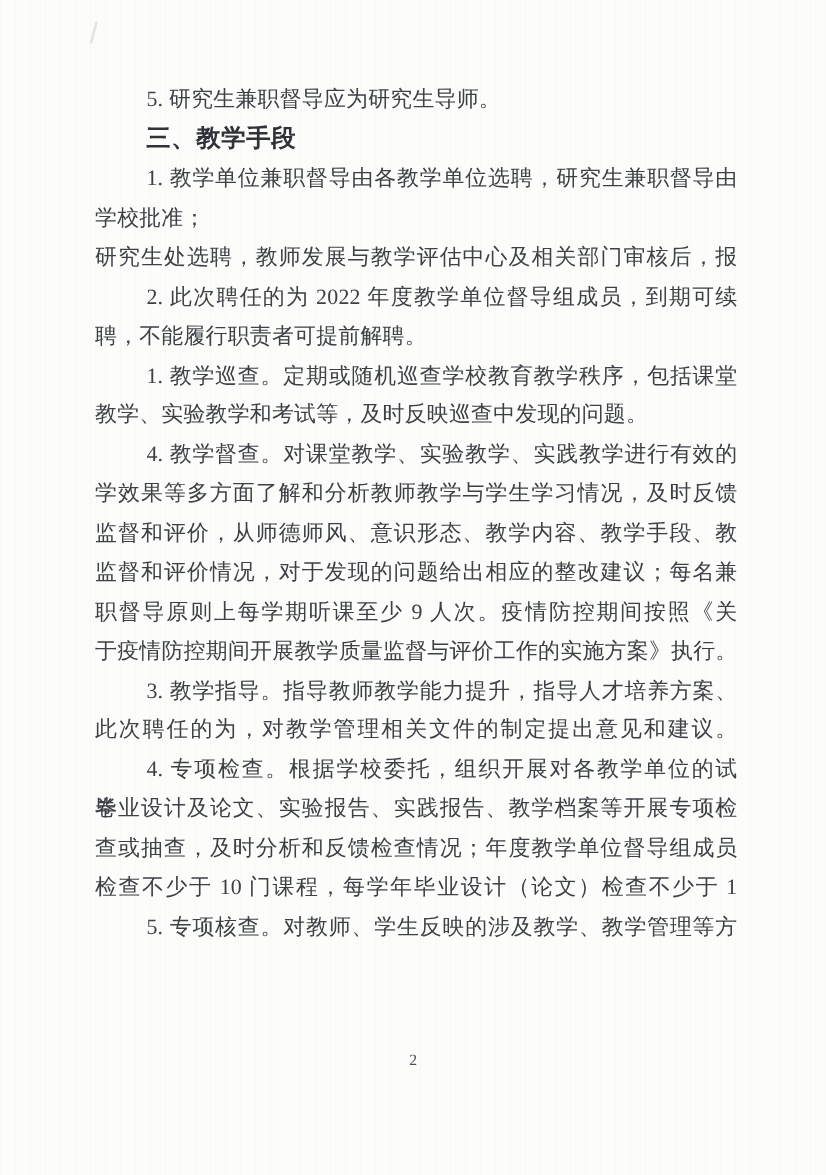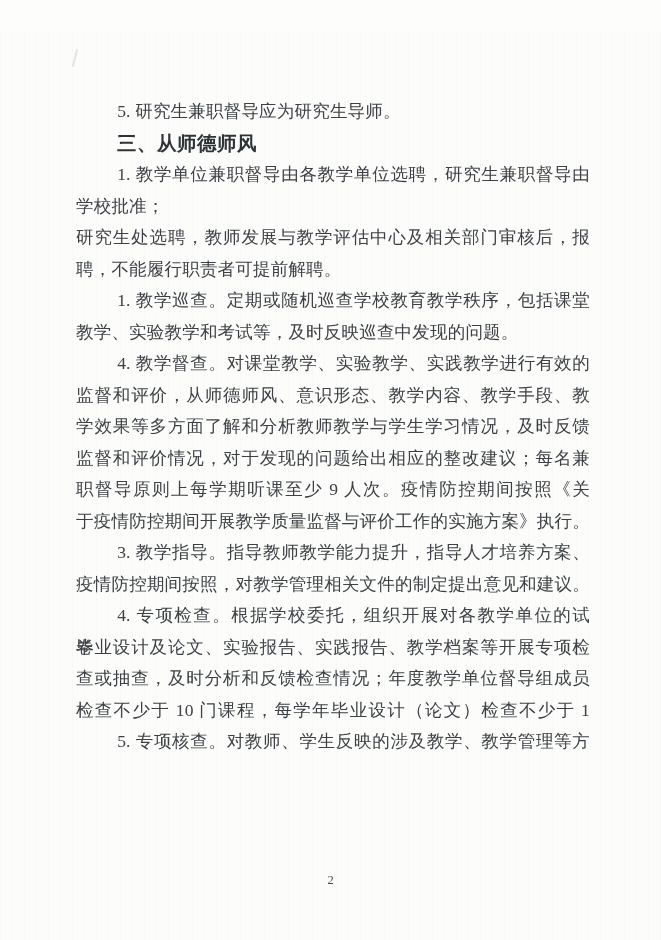--- a/index.html
+++ b/index.html
@@ -15,21 +15,20 @@
     font-family: "Liberation Serif", "DejaVu Serif", serif;
   }
   .page {
     position: absolute;
     inset: 0;
     background:
       repeating-linear-gradient(90deg,
         rgba(0,0,0,0.015) 0px, rgba(0,0,0,0.015) 1px,
         rgba(0,0,0,0) 1px, rgba(0,0,0,0) 12px),
       var(--paper, #fcfcfb);
-    margin-top: 32px;
   }
   
   .scan-mark {
     position: absolute;
     left: 74px;
     top: 17px;
     width: 2px;
     height: 18px;
     background: #cfcfcc;
     opacity: 0.55;
@@ -78,35 +77,36 @@
     font-family: "Liberation Serif", "DejaVu Serif", serif;
   }
 </style>
 </head>
 <body>
 
 <div class="page">
   <div class="scan-mark"></div>
   <div class="doc" id="doc-body">
       <div class="line indent">5. 研究生兼职督导应为研究生导师。</div>
-      <div class="line heading indent">三、从师德师风</div>
+      <div class="line heading indent">三、教学手段</div>
       <div class="line fill indent">1. 教学单位兼职督导由各教学单位选聘，研究生兼职督导由</div>
       <div class="line">学校批准；</div>
       <div class="line fill">研究生处选聘，教师发展与教学评估中心及相关部门审核后，报</div>
+      <div class="line fill indent">2. 此次聘任的为 2022 年度教学单位督导组成员，到期可续</div>
       <div class="line">聘，不能履行职责者可提前解聘。</div>
       <div class="line fill indent">1. 教学巡查。定期或随机巡查学校教育教学秩序，包括课堂</div>
       <div class="line">教学、实验教学和考试等，及时反映巡查中发现的问题。</div>
       <div class="line fill indent">4. 教学督查。对课堂教学、实验教学、实践教学进行有效的</div>
+      <div class="line fill">学效果等多方面了解和分析教师教学与学生学习情况，及时反馈</div>
       <div class="line fill">监督和评价，从师德师风、意识形态、教学内容、教学手段、教</div>
-      <div class="line fill">学效果等多方面了解和分析教师教学与学生学习情况，及时反馈</div>
       <div class="line fill">监督和评价情况，对于发现的问题给出相应的整改建议；每名兼</div>
       <div class="line fill">职督导原则上每学期听课至少 9 人次。疫情防控期间按照《关</div>
       <div class="line fill">于疫情防控期间开展教学质量监督与评价工作的实施方案》执行。</div>
       <div class="line fill indent">3. 教学指导。指导教师教学能力提升，指导人才培养方案、</div>
-      <div class="line fill">疫情防控期间按照，对教学管理相关文件的制定提出意见和建议。</div>
+      <div class="line fill">此次聘任的为，对教学管理相关文件的制定提出意见和建议。</div>
       <div class="line fill indent">4. 专项检查。根据学校委托，组织开展对各教学单位的试卷、</div>
       <div class="line fill">毕业设计及论文、实验报告、实践报告、教学档案等开展专项检</div>
       <div class="line fill">查或抽查，及时分析和反馈检查情况；年度教学单位督导组成员</div>
       <div class="line fill">检查不少于 10 门课程，每学年毕业设计（论文）检查不少于 1</div>
       <div class="line fill indent">5. 专项核查。对教师、学生反映的涉及教学、教学管理等方</div>
     </div>
   <div class="page-number">2</div>
 </div>
 
 </body></html>

